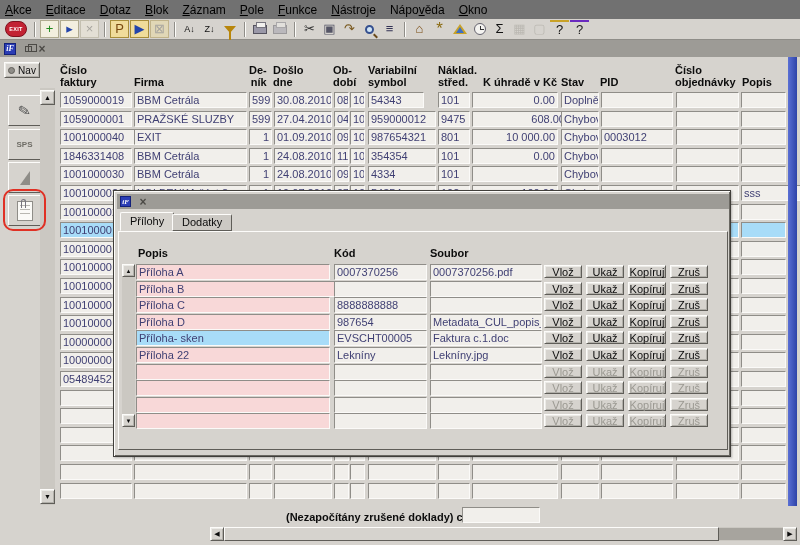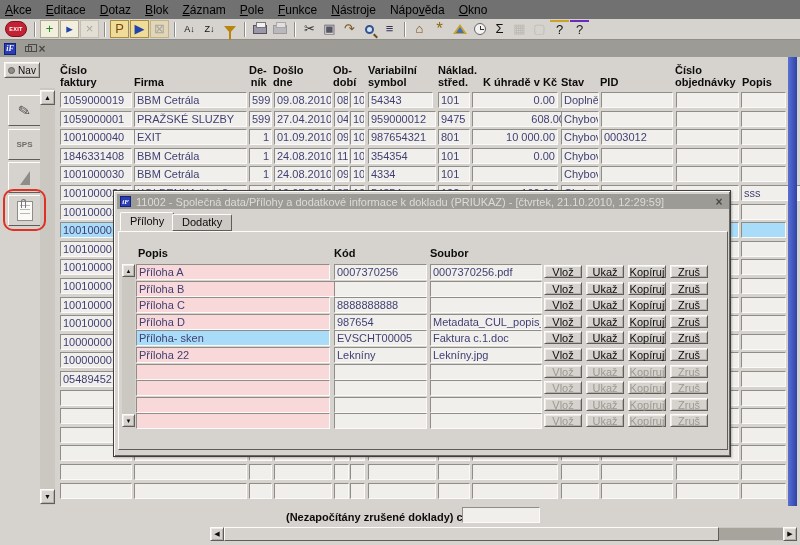--- a/index.html
+++ b/index.html
@@ -213,24 +213,24 @@
     <div class="hdr" style="left: 561px; top: 62px; width: 40px; height: 26px;">Stav</div>
     <div class="hdr" style="left: 600px; top: 62px; width: 40px; height: 26px;">PID</div>
     <div class="hdr" style="left: 675px; top: 62px; width: 70px; height: 26px;">Číslo
 objednávky</div>
     <div class="hdr" style="left: 742px; top: 62px; width: 44px; height: 26px;">Popis</div>
   </div>
 <div id="mainrows">
     <div class="fld" style="left: 60px; top: 92px; width: 72px;">1059000019</div>
     <div class="fld" style="left: 134px; top: 92px; width: 113px;">BBM Cetrála</div>
     <div class="fld right" style="left: 249px; top: 92px; width: 23px;">599</div>
-    <div class="fld" style="left: 274px; top: 92px; width: 58px;">09.08.2010</div>
+    <div class="fld" style="left: 274px; top: 92px; width: 58px;">30.08.2010</div>
     <div class="fld" style="left: 334px; top: 92px; width: 15px;">08</div>
     <div class="fld" style="left: 350px; top: 92px; width: 15px;">10</div>
-    <div class="fld" style="left: 368px; top: 92px; width: 65px;">54343</div>
+    <div class="fld" style="left: 368px; top: 92px; width: 56px;">54343</div>
     <div class="fld" style="left: 438px; top: 92px; width: 32px;">101</div>
     <div class="fld right" style="left: 472px; top: 92px; width: 86px;">0.00</div>
     <div class="fld" style="left: 561px; top: 92px; width: 38px;">Doplněn</div>
     <div class="fld" style="left: 601px; top: 92px; width: 72px;"></div>
     <div class="fld" style="left: 676px; top: 92px; width: 63px;"></div>
     <div class="fld" style="left: 741px; top: 92px; width: 45px;"></div>
     <div class="fld" style="left: 60px; top: 111px; width: 72px;">1059000001</div>
     <div class="fld" style="left: 134px; top: 111px; width: 113px;">PRAŽSKÉ SLUZBY</div>
     <div class="fld right" style="left: 249px; top: 111px; width: 23px;">599</div>
     <div class="fld" style="left: 274px; top: 111px; width: 58px;">27.04.2010</div>
@@ -512,21 +512,20 @@
 
 <div class="sbtrack" style="left:210px; top:527px; width:587px; height:14px;"></div>
 <div class="btn3" style="left:210px; top:527px; width:14px; height:14px; font-size:7px;">◀</div>
 <div class="hthumb" style="left:224px; top:527px; width:495px; height:14px;"></div>
 <div class="htrackdark" style="left:719px; top:528px; width:64px; height:12px;"></div>
 <div class="btn3" style="left:783px; top:527px; width:14px; height:14px; font-size:7px;">▶</div>
 
 <div id="dialog">
   <div id="dtitlebar">
     <span class="iflogo" style="width:11px;height:11px;font-size:7px;">iF</span>
-    <span class="wtitle">11002 - Společná data/Přílohy a dodatkové informace k dokladu (PRIUKAZ) - [čtvrtek, 21.10.2010, 12:29:59]</span>
     <span class="wbtn" style="height:12px;">×</span>
   </div>
   <div id="dtabs">
       <div class="tab" style="left: 6px; top: 21px;">Přílohy</div>
       <div class="tab inactive" style="left: 58px; top: 23px;">Dodatky</div>
     </div>
   <div id="dcontent"></div>
   <div class="dsb" style="top:73px; height:155px;"></div>
   <div class="btn3" style="left:8px; top:73px; width:13px; height:13px; font-size:6px;">▲</div>
   <div class="btn3" style="left:8px; top:223px; width:13px; height:13px; font-size:6px;">▼</div>

